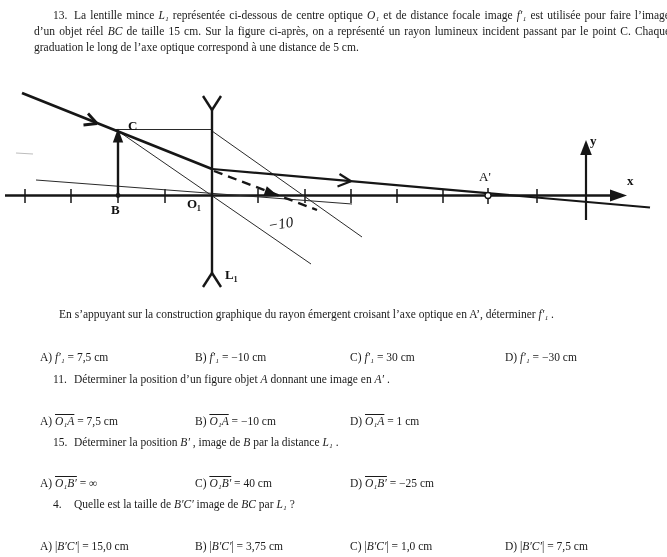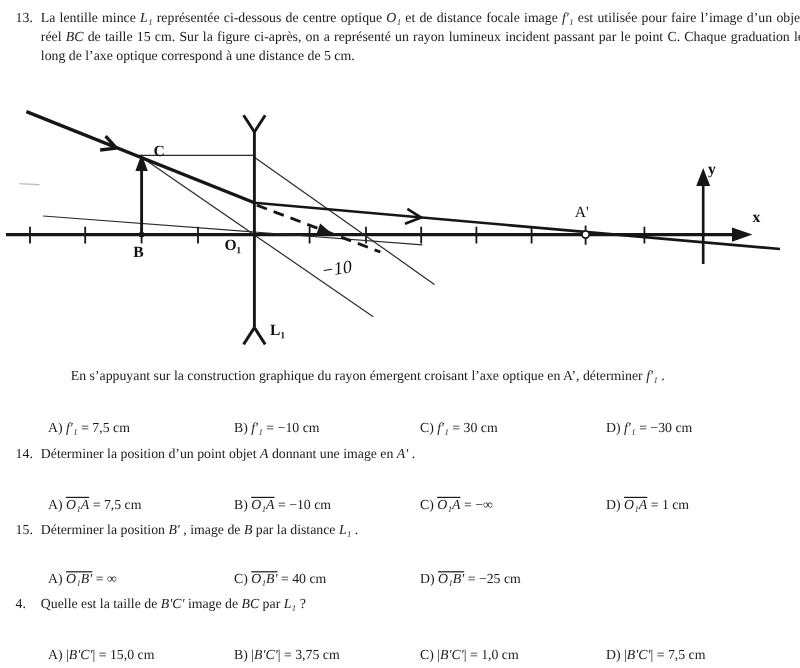--- a/index.html
+++ b/index.html
@@ -14,21 +14,21 @@
   }
   .qpara{
     position:absolute;
     left:13px;
     width:636px;
     line-height:16px;
     text-align:justify;
     padding-left:21px;
     text-indent:-21px;
   }
-  .qpara .qnum{display:inline-block;width:21px;text-indent:0;}
+  .qpara .qnum{display:inline-block;width:21px;text-indent:0;margin-left:40px;}
   .stem-single{white-space:nowrap;text-align:left;}
   .postline{position:absolute;left:34px;white-space:nowrap;line-height:16px;margin-left:25px;}
   .optrow{
     position:absolute;
     left:40px;width:614px;
     display:grid;
     grid-template-columns:155px 155px 155px 1fr;
     white-space:nowrap;
     line-height:16px;
     margin-top:12px;
@@ -133,26 +133,25 @@
   </div>
 
   <div class="optrow" style="top:337px">
     <span class="opt"><span>A)  </span><span class="it">f′₁</span><span> = 7,5 cm</span></span>
     <span class="opt"><span>B)  </span><span class="it">f′₁</span><span> = −10 cm</span></span>
     <span class="opt"><span>C)  </span><span class="it">f′₁</span><span> = 30 cm</span></span>
     <span class="opt"><span>D)  </span><span class="it">f′₁</span><span> = −30 cm</span></span>
   </div>
 
   <div class="qpara stem-single" style="top:371px">
-    <span class="qnum">14.</span><span><span>Déterminer la position d’un point objet </span><span class="it">A</span><span> donnant une image en </span><span class="it">A′</span><span> .</span></span>
+    <span class="qnum">11.</span><span><span>Déterminer la position d’un figure objet </span><span class="it">A</span><span> donnant une image en </span><span class="it">A′</span><span> .</span></span>
   </div>
   <div class="optrow" style="top:401px">
     <span class="opt"><span>A)  </span><span class="it ov">O₁A</span><span> = 7,5 cm</span></span>
     <span class="opt"><span>B)  </span><span class="it ov">O₁A</span><span> = −10 cm</span></span>
-    <span class="opt"><span>C)  </span><span class="it ov">O₁A</span><span> = −∞</span></span>
     <span class="opt"><span>D)  </span><span class="it ov">O₁A</span><span> = 1 cm</span></span>
   </div>
 
   <div class="qpara stem-single" style="top:434px">
     <span class="qnum">15.</span><span><span>Déterminer la position </span><span class="it">B′</span><span> , image de </span><span class="it">B</span><span> par la distance </span><span class="it">L₁</span><span> .</span></span>
   </div>
   <div class="optrow" style="top:463px">
     <span class="opt"><span>A)  </span><span class="it ov">O₁B′</span><span> = ∞</span></span>
     <span class="opt"><span>C)  </span><span class="it ov">O₁B′</span><span> = 40 cm</span></span>
     <span class="opt"><span>D)  </span><span class="it ov">O₁B′</span><span> = −25 cm</span></span>

